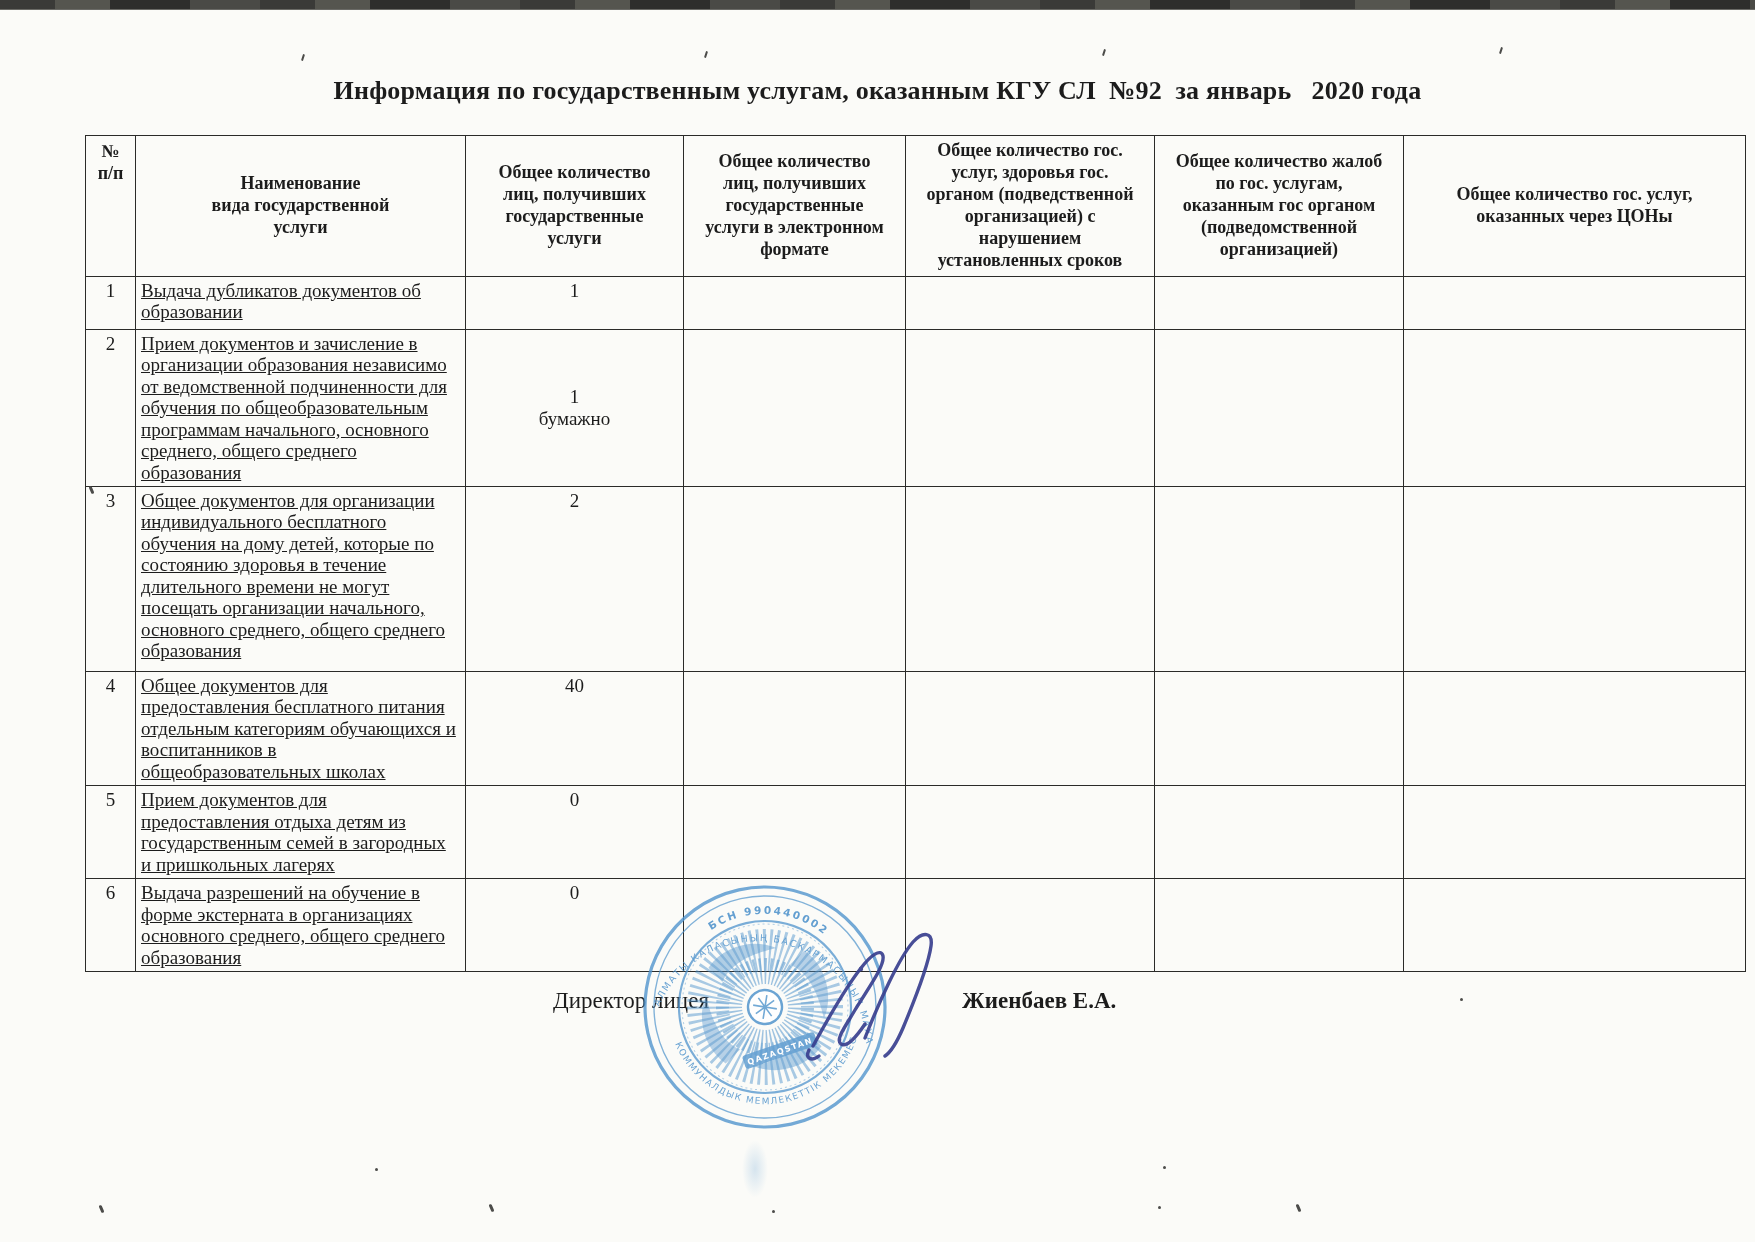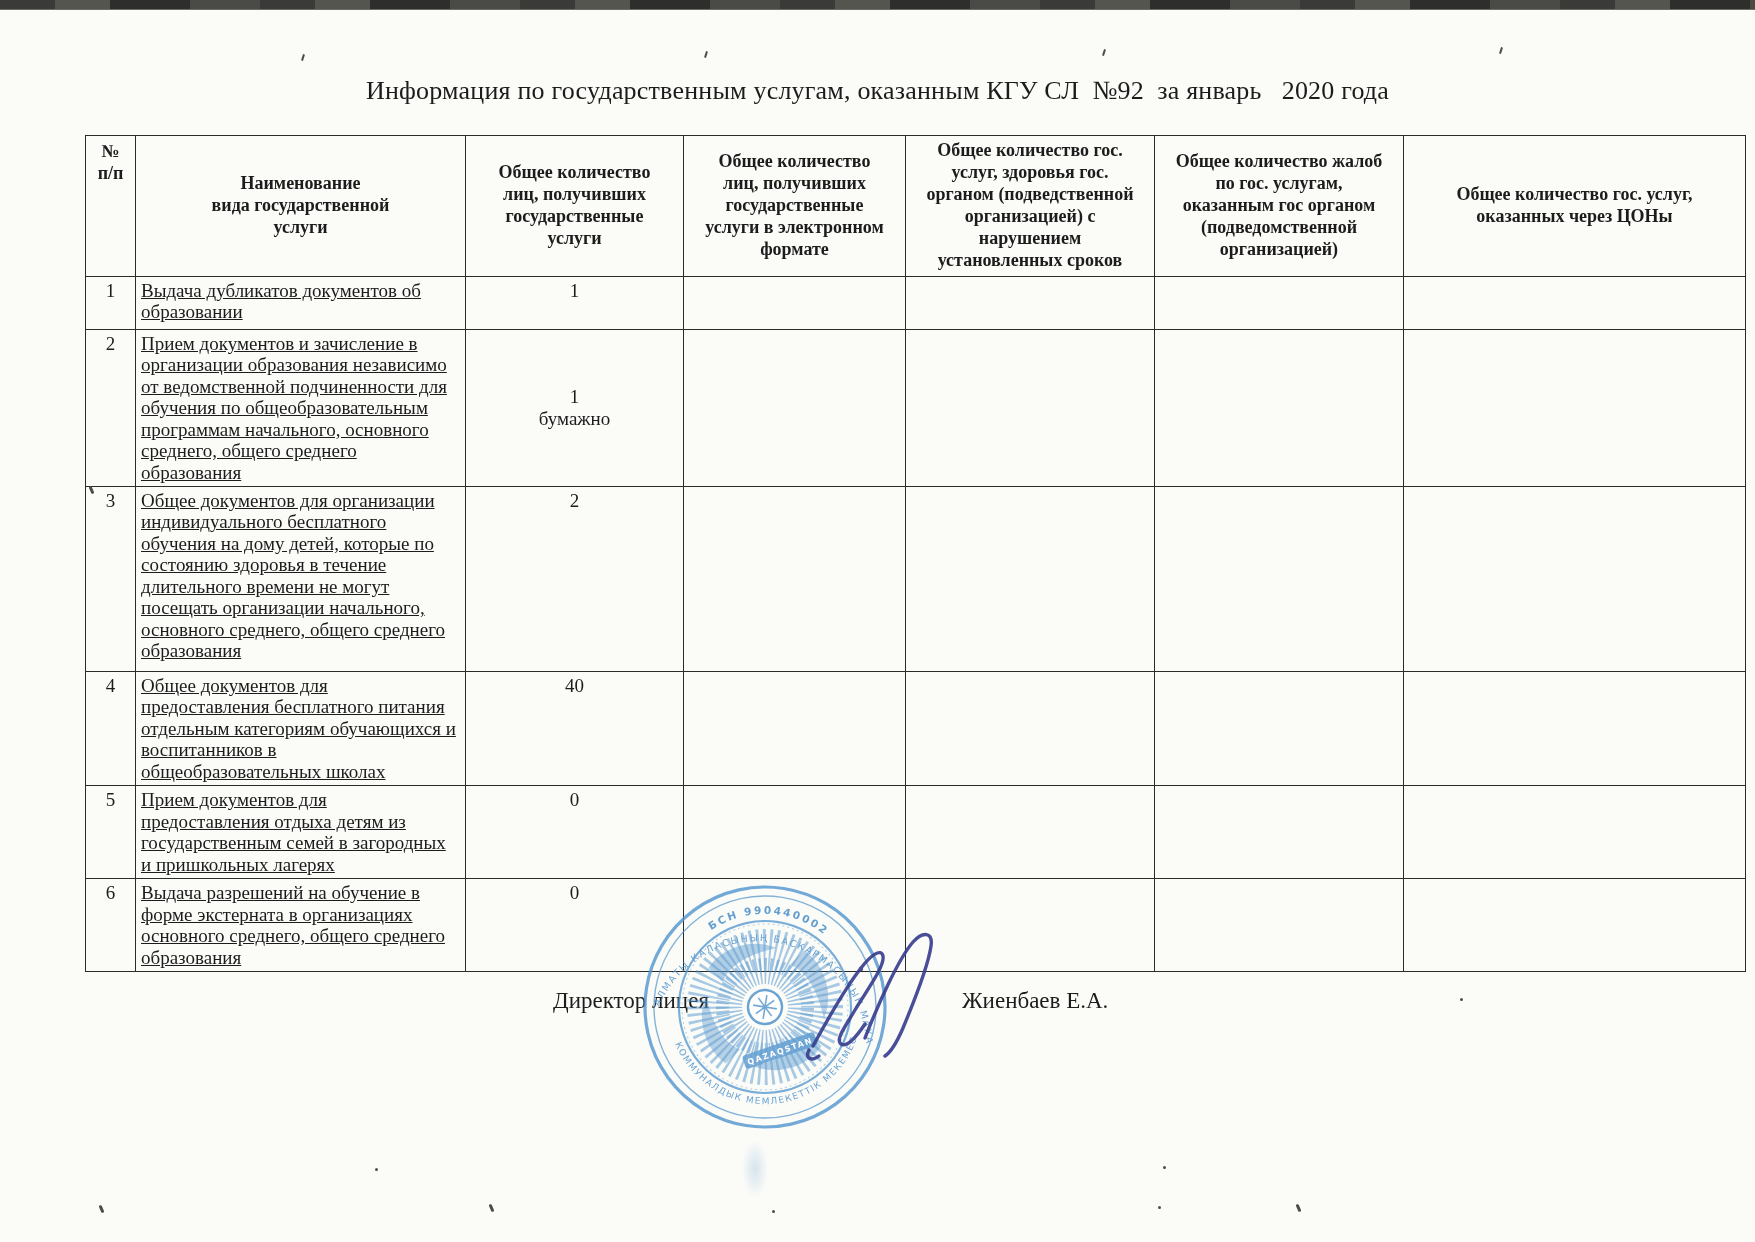--- a/index.html
+++ b/index.html
@@ -13,21 +13,21 @@
   }
   
   .scan-bar {
     position: absolute; top: 0; left: 0; width: 100%; height: 10px;
     background: repeating-linear-gradient(90deg,
       #3a3a38 0 55px, #55554f 55px 110px, #2e2e2c 110px 190px, #4a4a46 190px 260px);
     border-bottom: 1px solid #6a6a66;
   }
   .doc-title {
     position: absolute; top: 76px; left: 0; width: 100%;
-    text-align: center; font-weight: normal; font-size: 26px;
+    text-align: center; font-weight: bold; font-size: 26px;
     white-space: pre-wrap; letter-spacing: 0.2px;
   }
   table.report {
     position: absolute; left: 85px; top: 135px; width: 1660px;
     border-collapse: collapse; table-layout: fixed;
   }
   table.report th, table.report td {
     border: 1.6px solid #2b2b29;
     white-space: pre-line;
     overflow: hidden;
@@ -51,21 +51,21 @@
   tr.r4 { height: 110px; }
   tr.r5 { height: 82px; }
   tr.r6 { height: 91px; }
   .footer-line { position: absolute; top: 988px; left: 0; width: 100%; }
   .director-label {
     position: absolute; left: 553px; top: 0;
     font-weight: normal; font-size: 23px;
   }
   .signer-name {
     position: absolute; left: 962px; top: 0;
-    font-weight: normal; font-size: 23px;
+    font-weight: bold; font-size: 23px;
   }
   .stamp-wrap {
     position: absolute; left: 638px; top: 880px; width: 254px; height: 254px;
     opacity: 0.88; transform: rotate(9deg);
   }
   .sig-wrap {
     position: absolute; left: 795px; top: 928px; width: 190px; height: 150px;
   }
   .smudge {
     position: absolute; left: 742px; top: 1140px; width: 26px; height: 58px;

